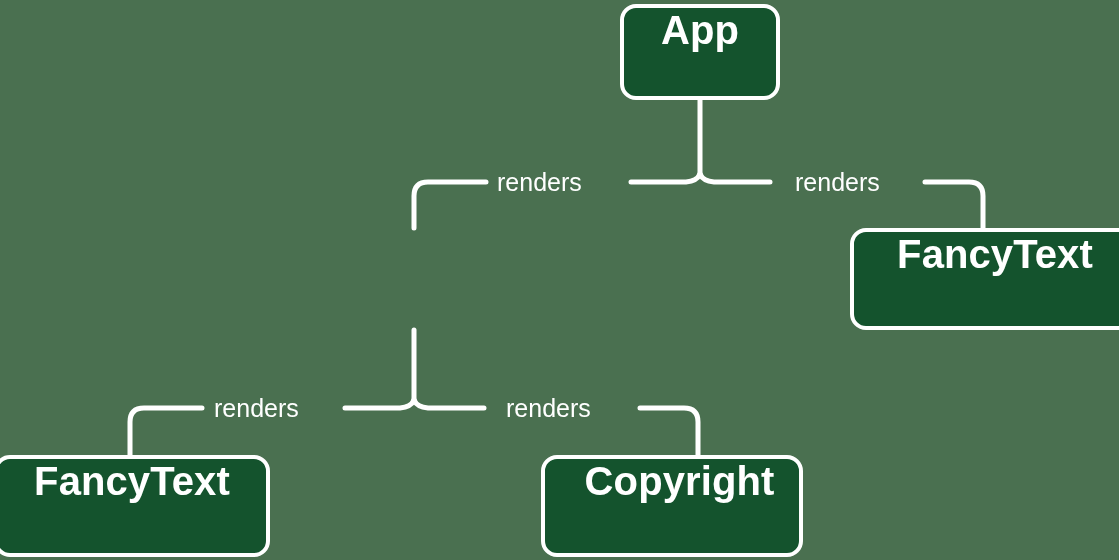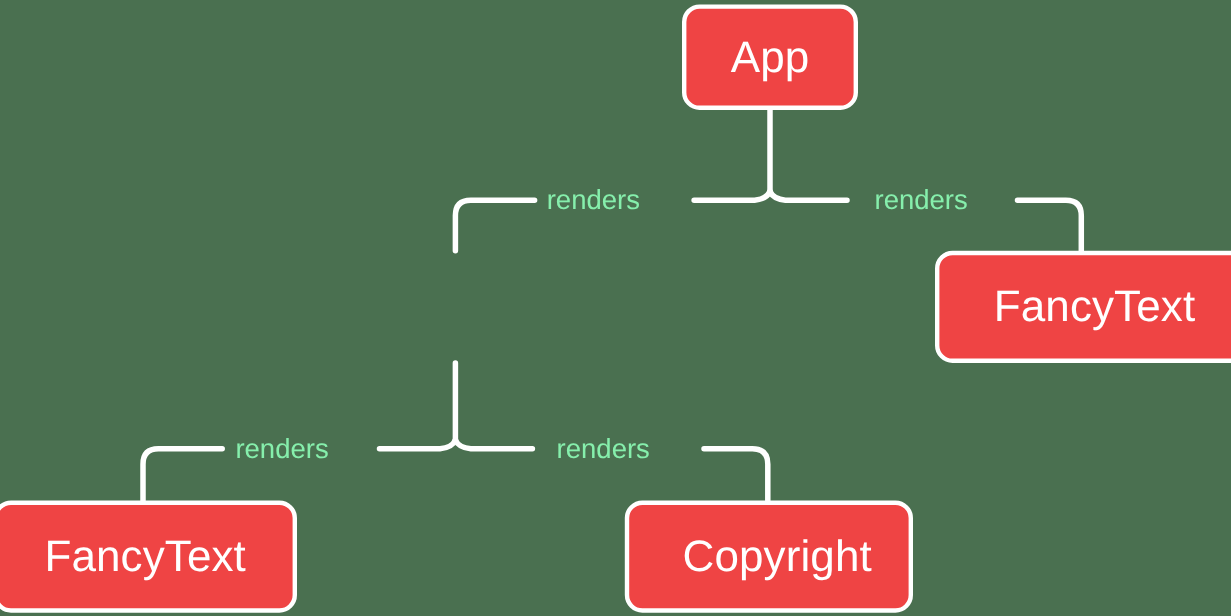--- a/index.html
+++ b/index.html
@@ -21,35 +21,34 @@
     position: absolute;
     left: 0;
     top: 0;
     width: 1119px;
     height: 560px;
     pointer-events: none;
   }
   .node {
     position: absolute;
     box-sizing: border-box;
-    background: #ef4444;
+    background: #14532d;
     border: 4px solid #ffffff;
     border-radius: 16px;
     display: flex;
-    align-items: center;
     justify-content: center;
     color: #ffffff;
     font-size: 40px;
-    font-weight: 400;
+    font-weight: 700;
     letter-spacing: 0.1px;
     white-space: nowrap;
   }
   .edge-label {
     position: absolute;
-    color: #86efac;
+    color: #ffffff;
     font-size: 25px;
     font-weight: 500;
     white-space: nowrap;
     line-height: 1;
   }
 </style>
 </head>
 <body>
 
 <div id="canvas">
@@ -75,21 +74,21 @@
 
 
   <div class="node" style="left:850px; top:228px; width:290px; height:102px;">
     <span>FancyText</span>
   </div>
 
   <div class="node" style="left:-6px; top:455px; width:276px; height:102px;">
     <span>FancyText</span>
   </div>
 
-  <div class="node" style="left:568px; top:455px; width:262px; height:102px;padding-left:15px;">
+  <div class="node" style="left:541px; top:455px; width:262px; height:102px;padding-left:15px;">
     <span>Copyright</span>
   </div>
 
   <div class="edge-label" style="left:497px; top:170px;">renders</div>
 
   <div class="edge-label" style="left:795px; top:170px;">renders</div>
 
   <div class="edge-label" style="left:214px; top:396px;">renders</div>
 
   <div class="edge-label" style="left:506px; top:396px;">renders</div>

